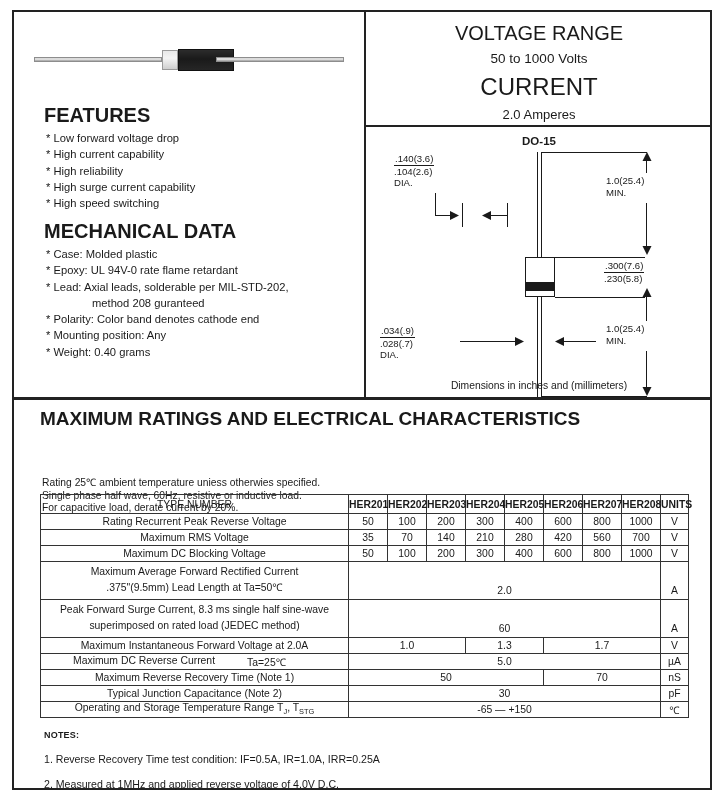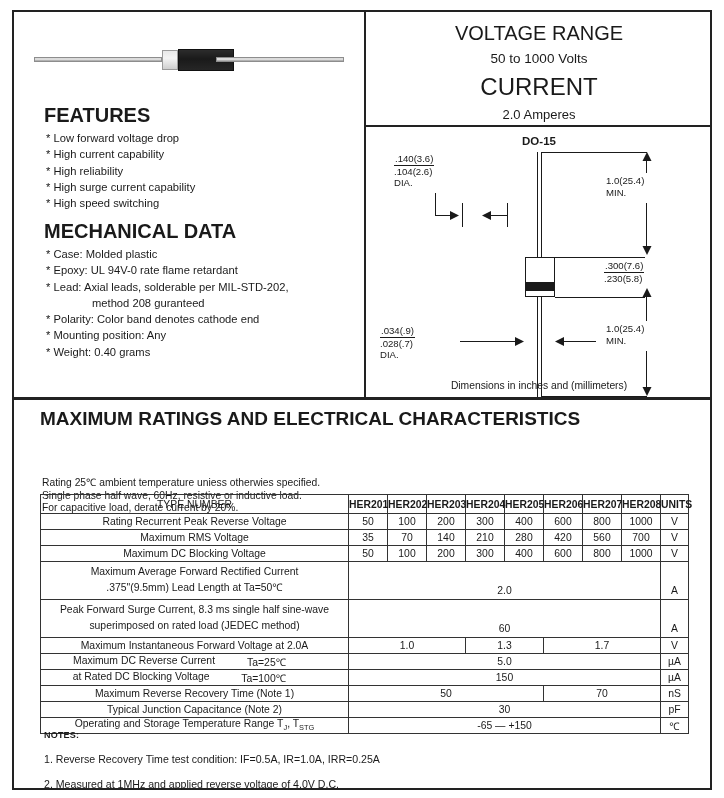--- a/index.html
+++ b/index.html
@@ -301,28 +301,20 @@
 
         <tr>
           <td class="param">
             <span>Maximum DC Reverse Current</span>
             <span class="ta">Ta=25℃</span>
           </td>
           <td class="val" colspan="8">5.0</td>
           <td class="unit">µA</td>
         </tr>
 
-        <tr>
-          <td class="param">
-            <span>at Rated DC Blocking Voltage</span>
-            <span class="ta">Ta=100℃</span>
-          </td>
-          <td class="val" colspan="8">150</td>
-          <td class="unit">µA</td>
-        </tr>
 
         <tr>
           <td class="param">Maximum Reverse Recovery Time (Note 1)</td>
           <td class="val" colspan="5">50</td>
           <td class="val" colspan="3">70</td>
           <td class="unit">nS</td>
         </tr>
 
         <tr>
           <td class="param">Typical Junction Capacitance (Note 2)</td>

